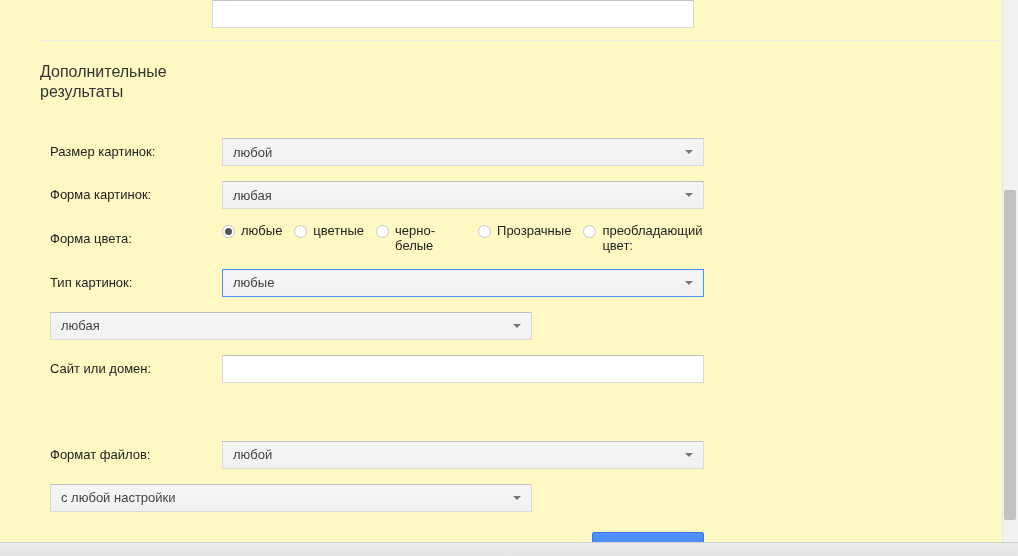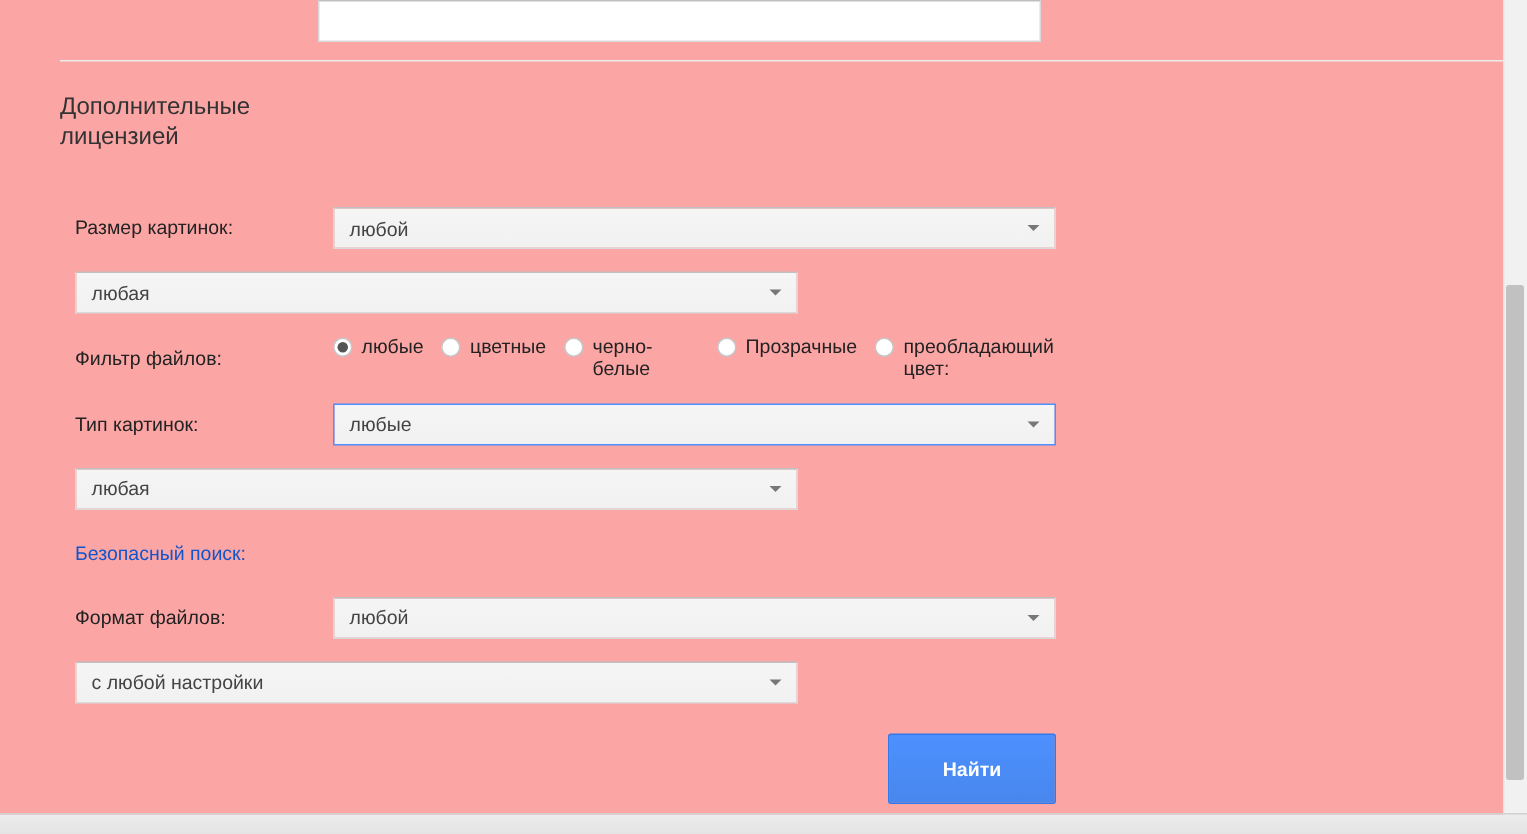--- a/index.html
+++ b/index.html
@@ -9,21 +9,21 @@
     color: #222;
     background: #fff;
     width: 1018px;
     height: 556px;
     position: relative;
     overflow: hidden;
   }
   .page {
     position: absolute;
     left: 0; top: 0; right: 16px; bottom: 0;
-    background: #fca5a5;
+    background: #fef9c3;
   }
   .top-input-row {
     position: absolute;
     top: 0;
     left: 212px;
     width: 482px;
   }
   .top-input {
     width: 482px;
     height: 28px;
@@ -203,46 +203,47 @@
 <div class="page">
 
   <div class="top-input-row">
     <input type="text" class="top-input" style="">
   </div>
 
   <div class="divider"></div>
 
   <div class="section-title">
     <span>Дополнительные</span><br>
-    <span>лицензией</span>
+    <span>результаты</span>
   </div>
 
   <div class="form-rows">
 
     <div class="row">
       <div class="label">Размер картинок:</div>
       <div class="control-col">
         <div class="select">
           <span>любой</span>
           <span class="caret"></span>
         </div>
       </div>
     </div>
 
     <div class="row">
+      <div class="label">Форма картинок:</div>
       <div class="control-col">
         <div class="select">
           <span>любая</span>
           <span class="caret"></span>
         </div>
       </div>
     </div>
 
     <div class="row">
-      <div class="label">Фильтр файлов:</div>
+      <div class="label">Форма цвета:</div>
       <div class="control-col">
         <div class="radios">
           <label class="radio-item">
             <span class="radio-circle checked"></span>
             <span class="radio-label">любые</span>
           </label>
           <label class="radio-item">
             <span class="radio-circle"></span>
             <span class="radio-label">цветные</span>
           </label>
@@ -274,23 +275,28 @@
 
     <div class="row">
       <div class="control-col">
         <div class="select">
           <span>любая</span>
           <span class="caret"></span>
         </div>
       </div>
     </div>
 
-
-    <div class="row">
-      <div class="label link">Безопасный поиск:</div>
+    <div class="row">
+      <div class="label">Сайт или домен:</div>
+      <div class="control-col">
+        <input type="text" class="text-input" value="" style="">
+      </div>
+    </div>
+
+    <div class="row">
     </div>
 
     <div class="row">
       <div class="label">Формат файлов:</div>
       <div class="control-col">
         <div class="select">
           <span>любой</span>
           <span class="caret"></span>
         </div>
       </div>

